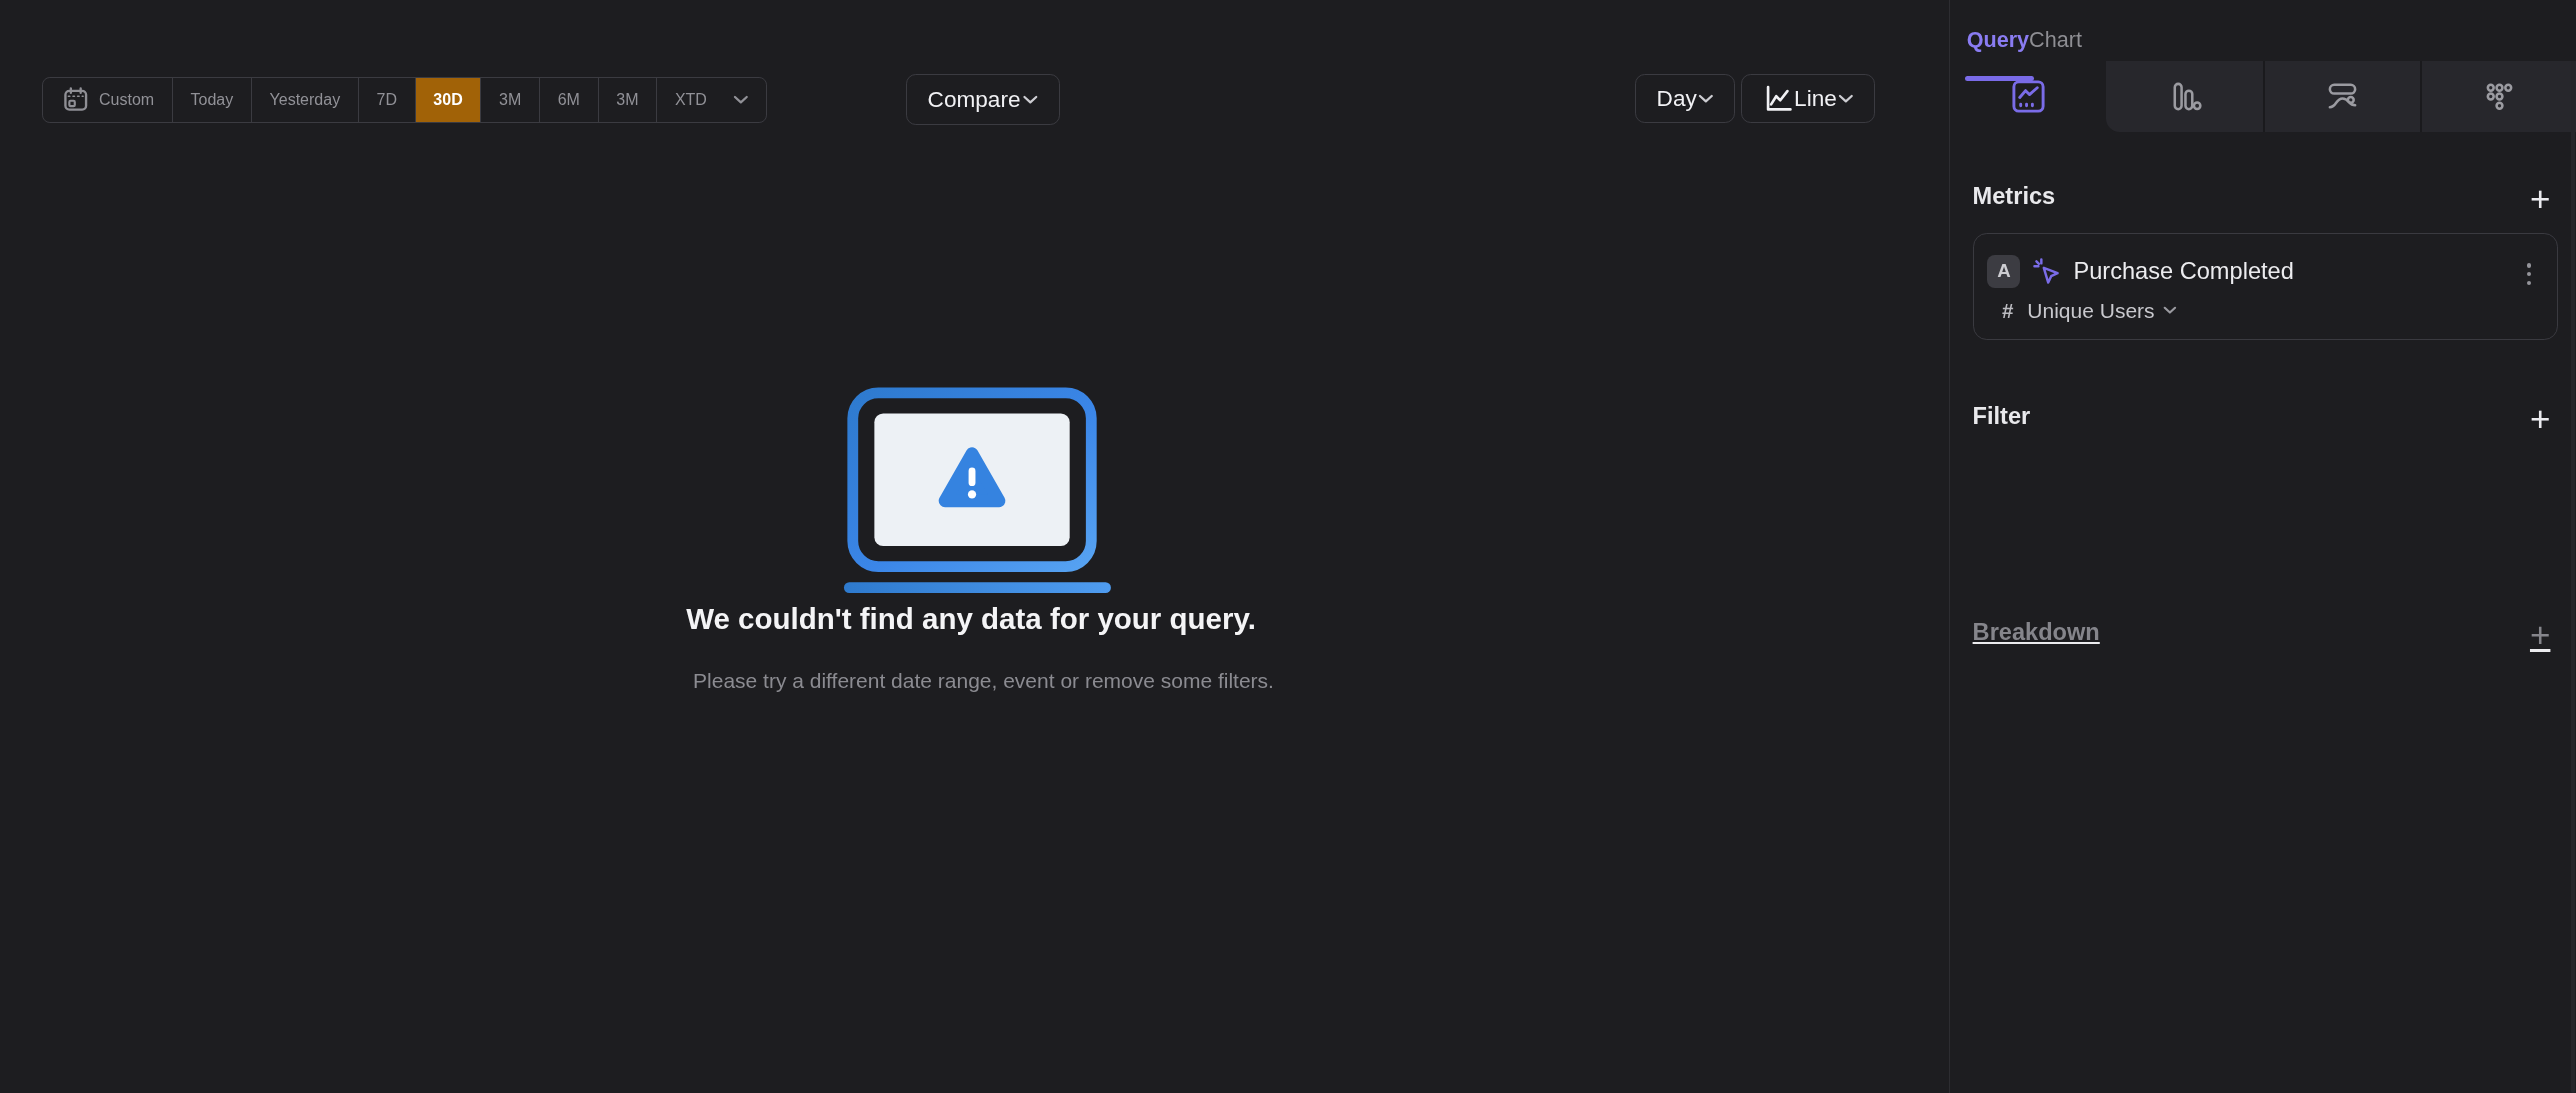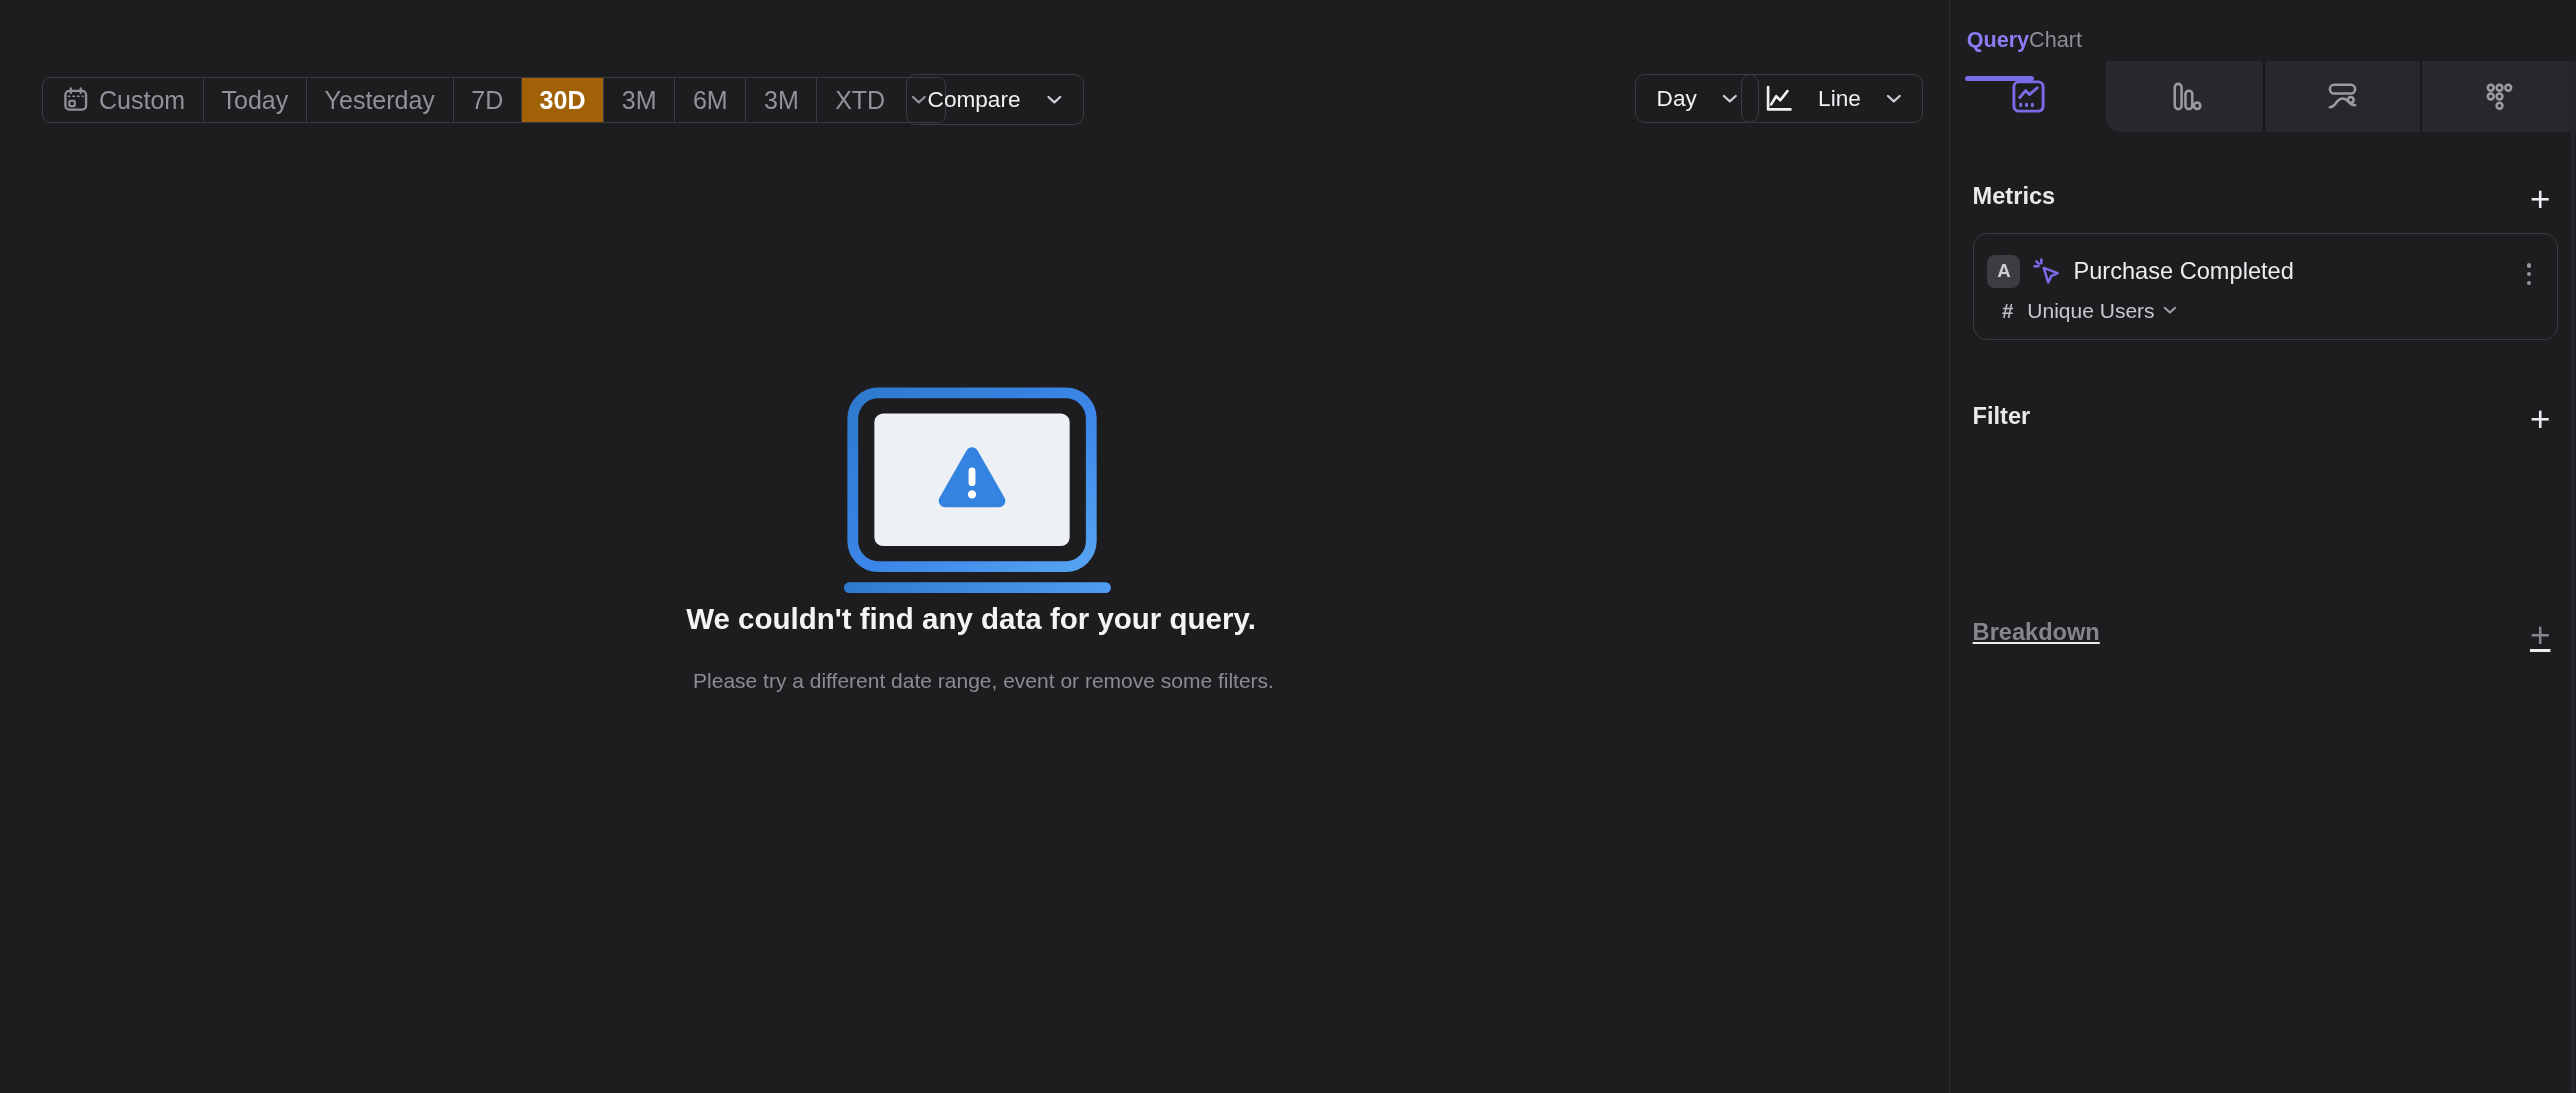--- a/index.html
+++ b/index.html
@@ -13,30 +13,30 @@
 
   
   .seg-control {
     position:absolute; left:42px; top:77px; height:46px;
     display:flex; align-items:stretch;
     border:1px solid #3b3b41; border-radius:7.9px; overflow:hidden;
   }
   .seg {
     display:flex; align-items:center; gap:8.8px;
     background:transparent; border:none; border-right:1px solid #3b3b41;
-    color:#919197; font-family:inherit; font-size:25px; padding:0 17.7px; cursor:pointer;
+    color:#919197; font-family:inherit; font-size:16px; padding:0 17.7px; cursor:pointer;
     white-space:nowrap;
   }
   .seg:last-child { border-right:none;gap:24px; }
   .seg.selected { background:#a16207; color:#ffffff; font-weight:600; }
   .seg .cal { color:#8f8f95; }
   .seg .chev { color:#919197; margin-left:2px; }
 
   .btn {
-    position:absolute; display:flex; align-items:center; gap:25px;
+    position:absolute; display:flex; align-items:center; gap:1px;
     background:transparent; border:1px solid #3b3b41; border-radius:9.8px;
     color:#f1f1f4; font-family:inherit; font-size:22.6px; font-weight:500;
     padding:0 20.6px; cursor:pointer; white-space:nowrap;
   }
   .btn .chev { color:#cdcdd2; }
   #compare-btn { left:906px; top:74px; height:51px; }
   #granularity-btn { left:1635px; top:74px; height:49px; }
   #chartstyle-btn { left:1741px; top:74px; height:49px; }
   #chartstyle-btn .linechart { color:#f1f1f4; }
 

